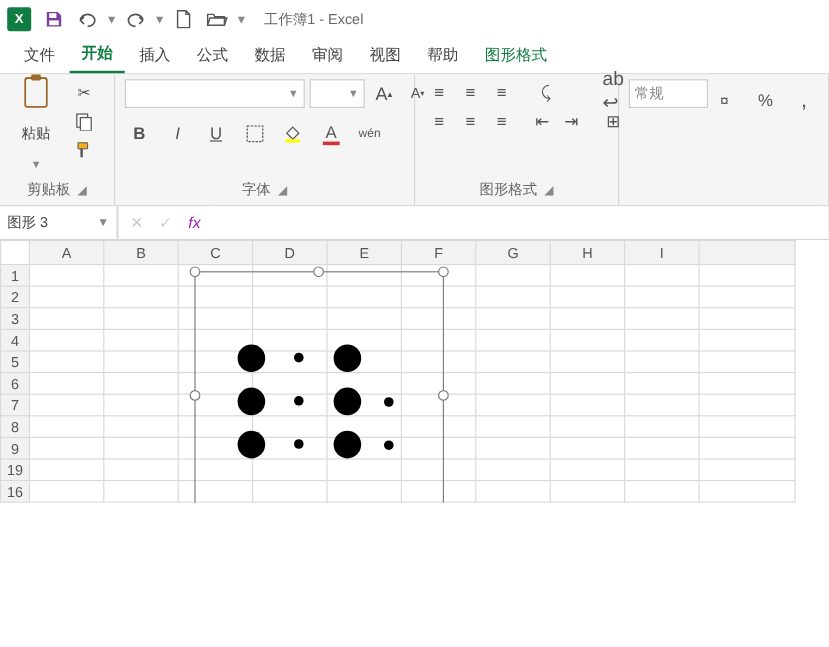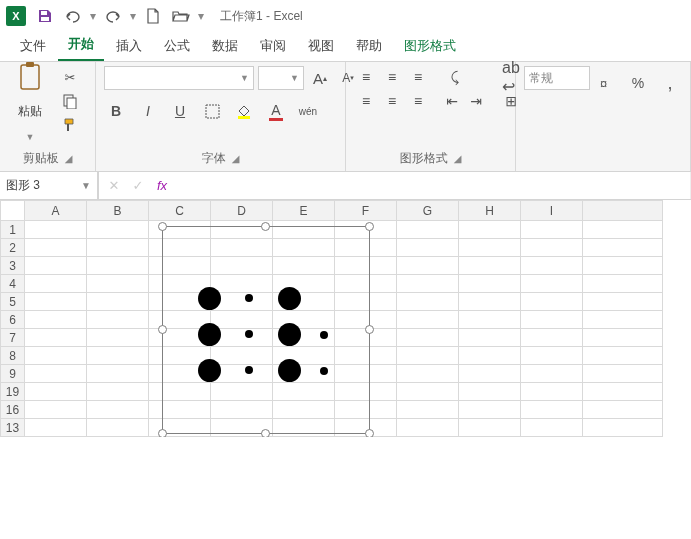--- a/index.html
+++ b/index.html
@@ -397,33 +397,20 @@
           <td></td>
           <td></td>
           <td></td>
           <td></td>
           <td></td>
           <td></td>
           <td></td>
           <td></td>
           <td></td>
         </tr>
-    <tr>
-          <th class="rowh">13</th>
-          <td></td>
-          <td></td>
-          <td></td>
-          <td></td>
-          <td></td>
-          <td></td>
-          <td></td>
-          <td></td>
-          <td></td>
-          <td></td>
-        </tr>
   </tbody>
     </table>
 
   <div class="shape-sel" style="left:162px; top:26px; width:208px; height:208px;">
     <div class="handle" style="left:-5px;top:-5px"></div>
     <div class="handle" style="left:calc(50% - 5px);top:-5px"></div>
     <div class="handle" style="right:-5px;top:-5px"></div>
     <div class="handle" style="left:-5px;top:calc(50% - 5px)"></div>
     <div class="handle" style="right:-5px;top:calc(50% - 5px)"></div>
     <div class="handle" style="left:-5px;bottom:-5px"></div>

